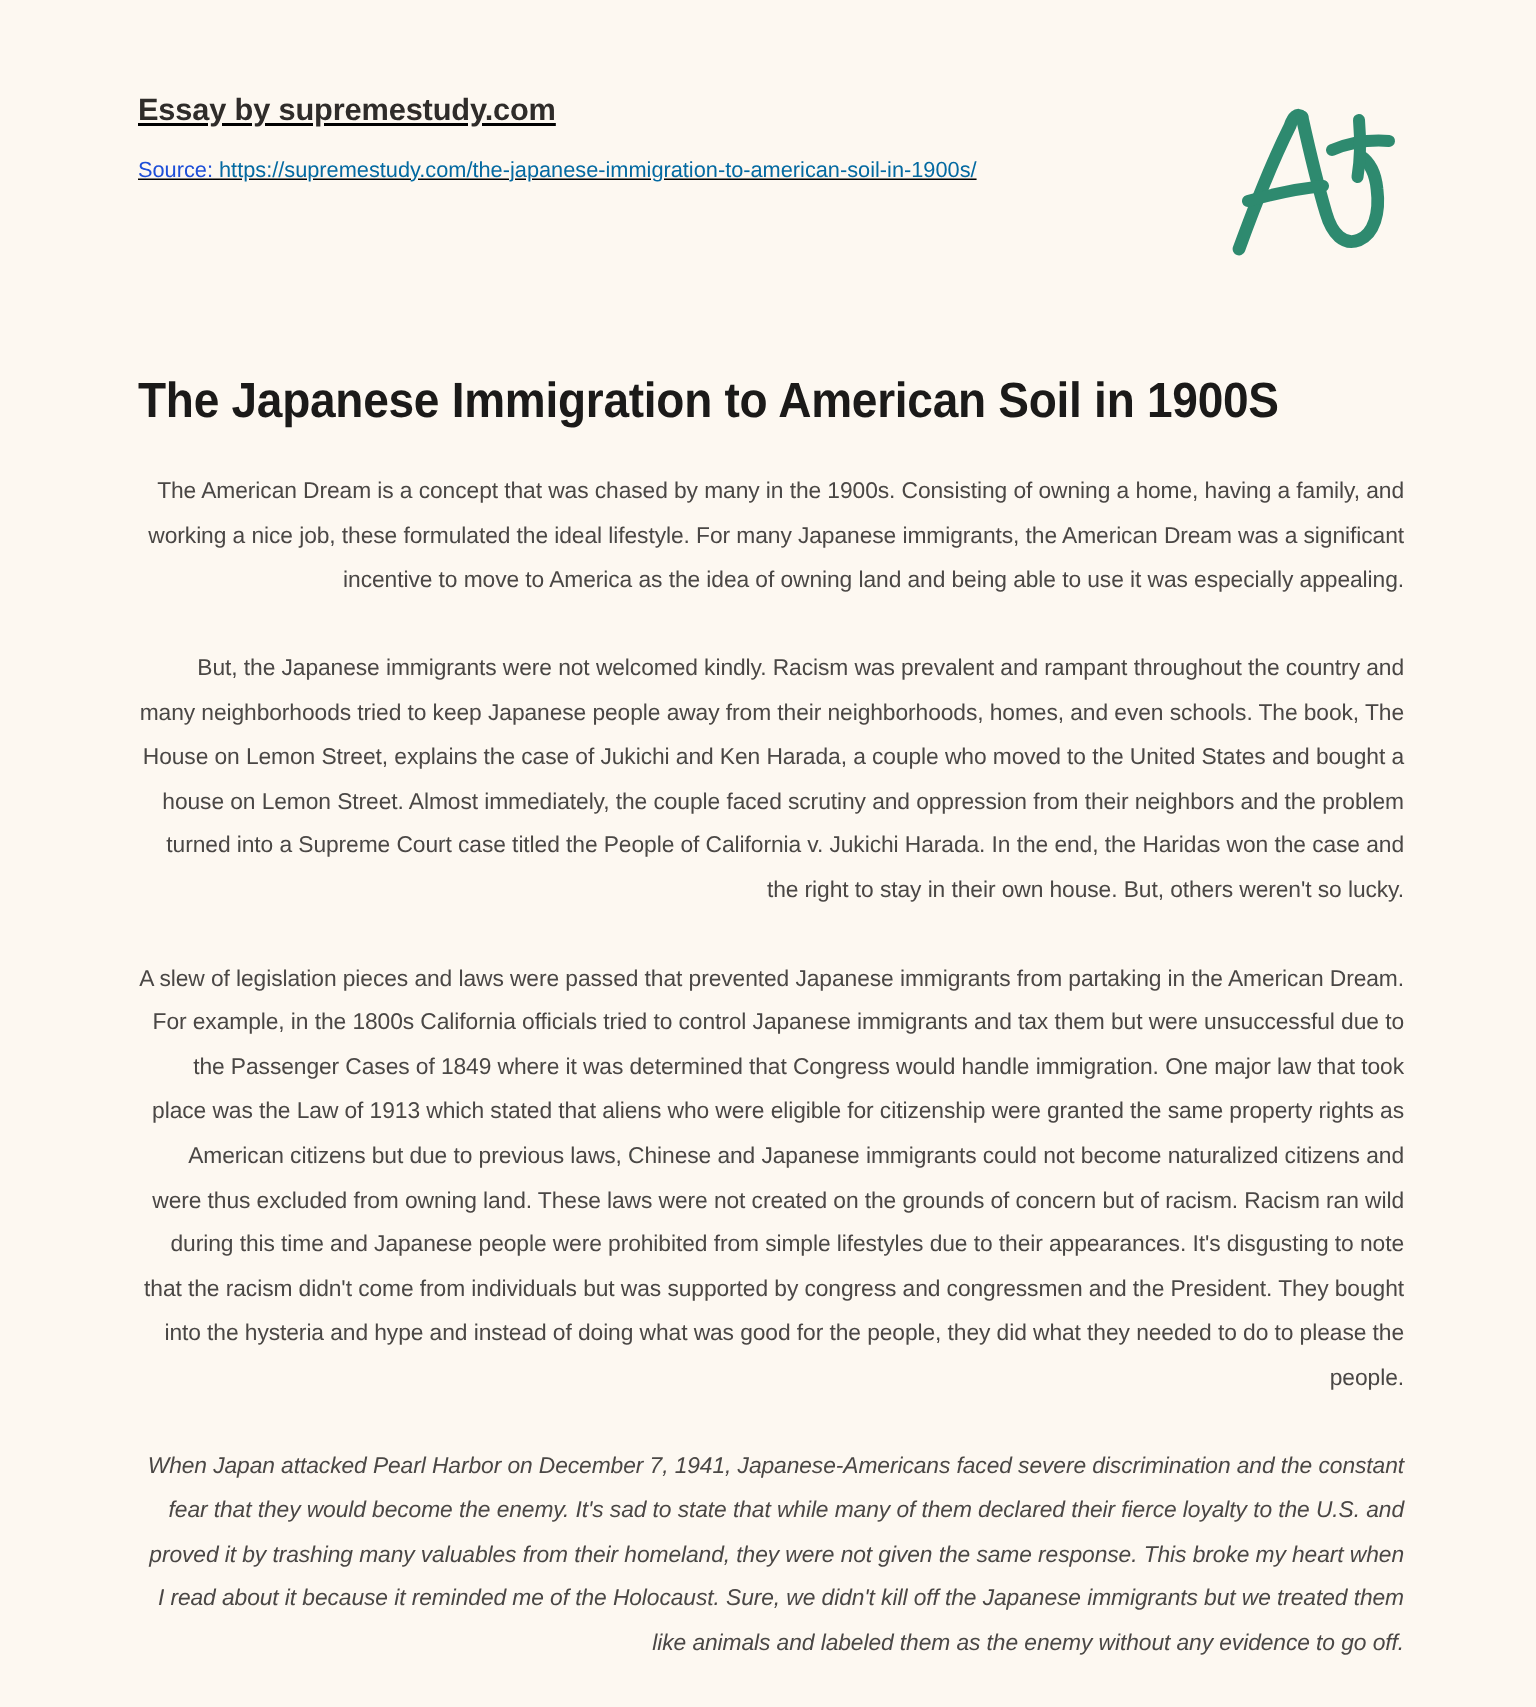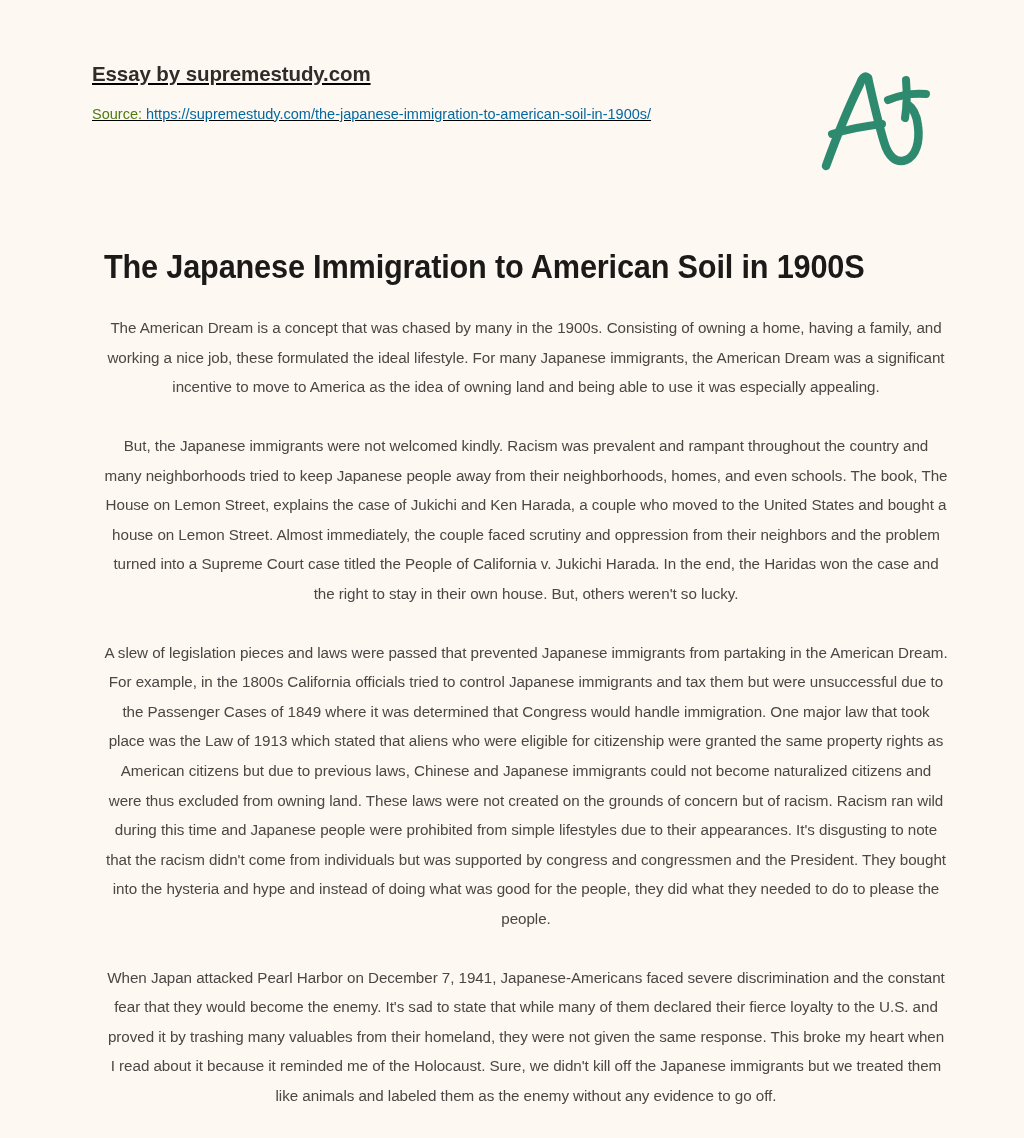--- a/index.html
+++ b/index.html
@@ -44,21 +44,21 @@
 
   .source-line {
     margin-top: 18px;
     font-size: 14.5px;
     line-height: 1.3;
     color: #8d8a86;
     white-space: nowrap;
   }
 
   .source-label {
-    color: #4d7c0f;
+    color: #1d4ed8;
   }
 
   .source-url {
     color: #0369a1;
     text-decoration: none;
   }
 
   
   .brand-logo {
     position: absolute;
@@ -69,21 +69,21 @@
   }
   .brand-logo svg {
     display: block;
     width: 100%;
     height: 100%;
   }
 
   
   .article {
     position: absolute;
-    left: 104px;
+    left: 92px;
     top: 247px;
     width: 844px;
   }
 
   .article-title {
     font-family: "Liberation Sans Narrow", "Liberation Sans", sans-serif;
     font-size: 33px;
     font-weight: bold;
     color: #1b1a19;
     line-height: 1.22;
@@ -91,26 +91,27 @@
     margin: 0 0 26px 0;
     transform: scaleX(0.93);
     transform-origin: left center;
   }
 
   .article-body p {
     font-size: 15.2px;
     line-height: 29.6px;
     color: #4a4745;
     margin: 0 0 29px 0;
-    text-align: center;
+    text-align: right;
     letter-spacing: -0.05px;
   }
 
   .article-body p:last-child {
     margin-bottom: 0;
+    font-style: italic;
   }
 </style>
 </head>
 <body>
 
 <div class="page">
 
   <div class="header">
     <div class="header-title">Essay by supremestudy.com</div>
     <div class="source-line">

